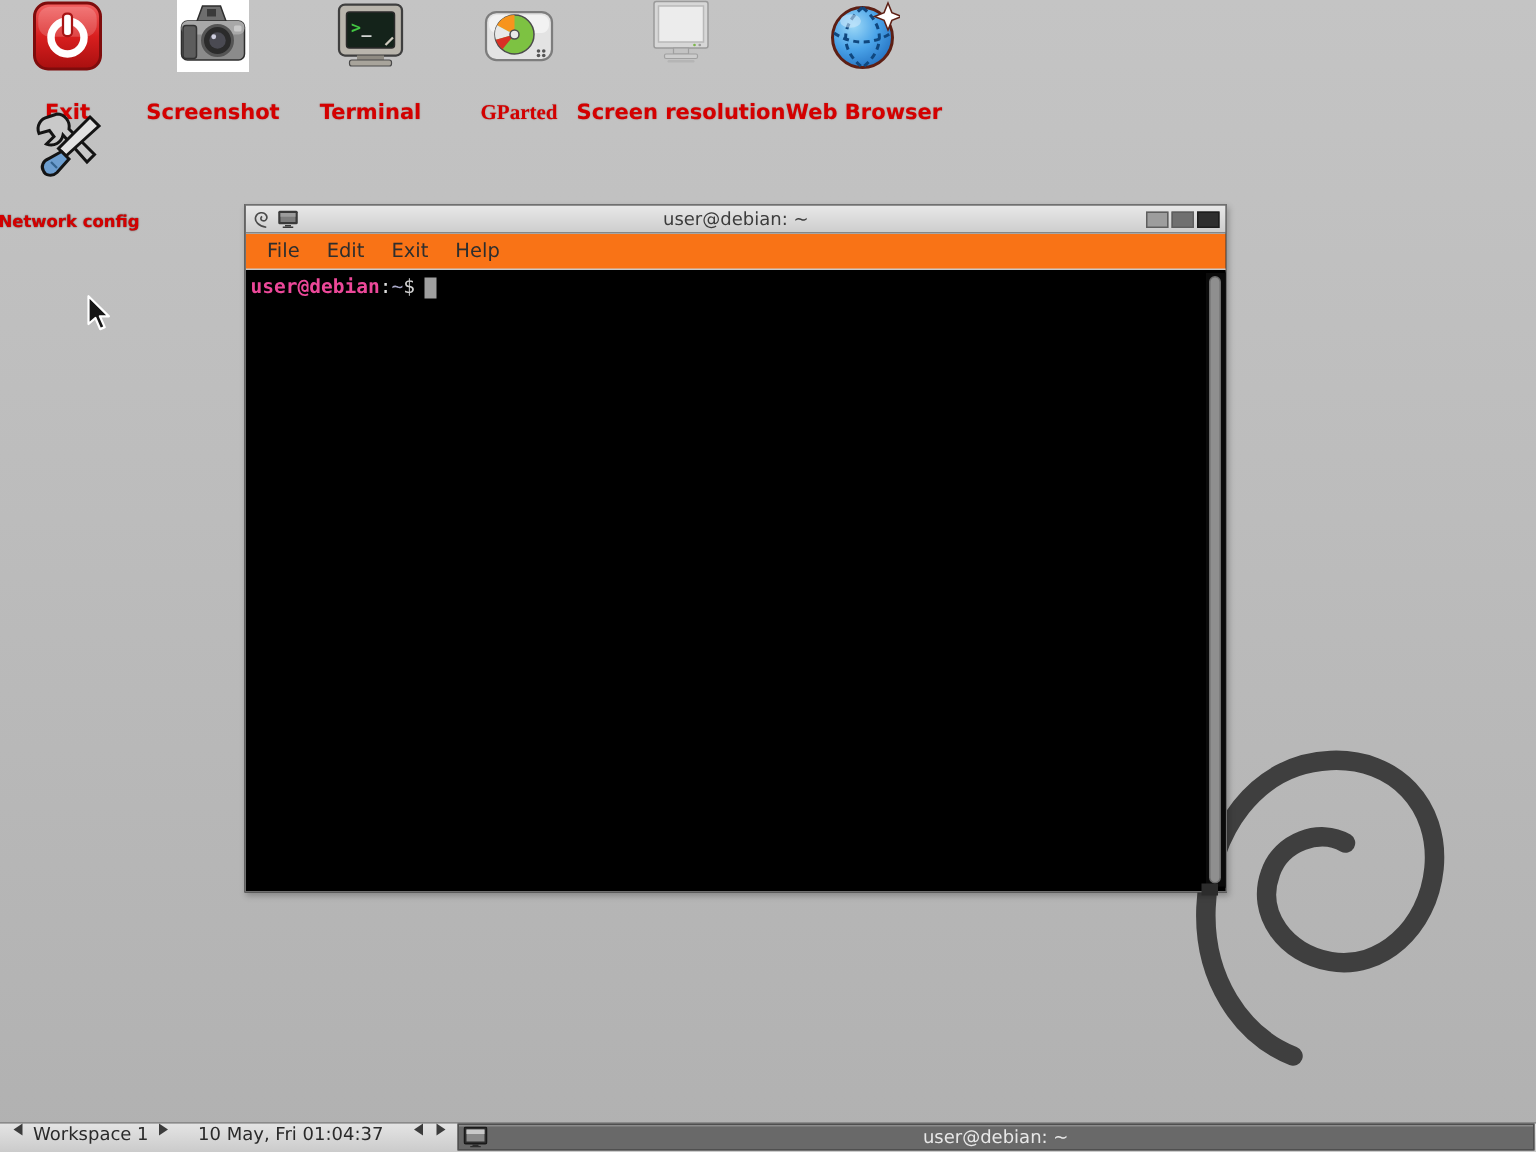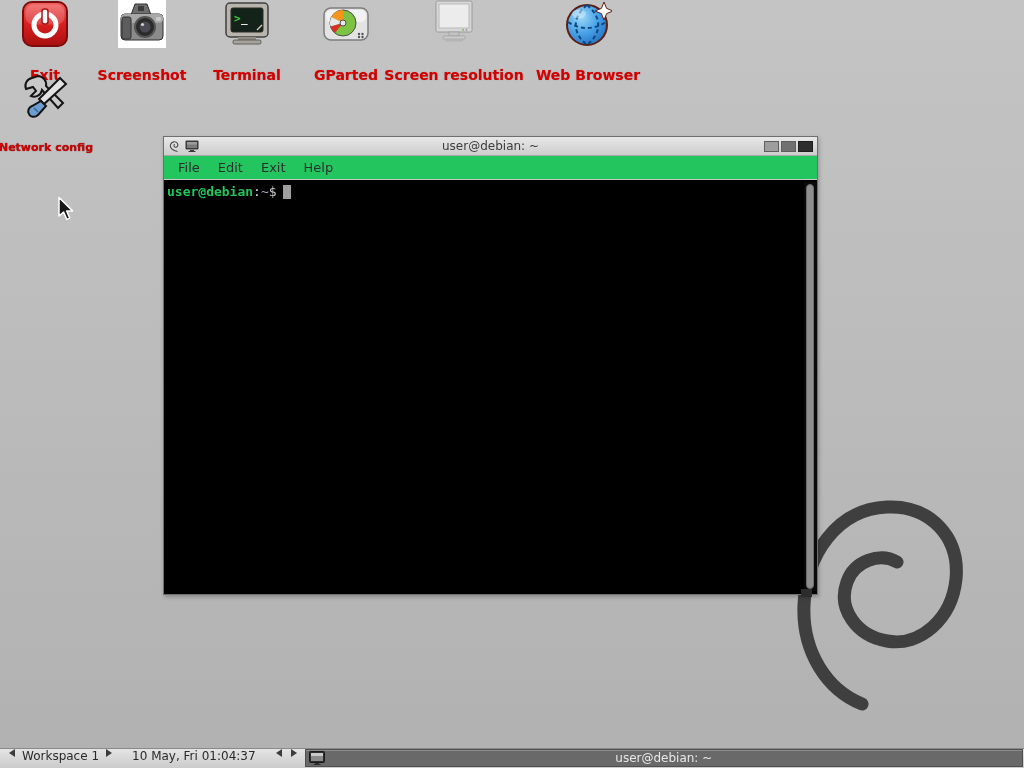--- a/index.html
+++ b/index.html
@@ -42,31 +42,31 @@
     position:absolute; left:0; right:0; text-align:center; font-size:12px;
     color:#3c3c3c; pointer-events:none;
   }
   .winbtns { margin-left:auto; display:flex; gap:2px; z-index:2; }
   .winbtn { width:15px; height:11px; border:1px solid #5e5e5e; }
   .winbtn.min { background:#9d9d9d; }
   .winbtn.max { background:#707070; }
   .winbtn.close { background:#2e2e2e; border-color:#1d1d1d; }
 
   .menubar {
-    height:24px; display:flex; align-items:center; background:#22c55e;
+    height:24px; display:flex; align-items:center; background:#f97316;
     border-bottom:1px solid #c9c9c9; padding-left:5px; font-size:13px; color:#2e2e2e;
   }
   .menu-item { padding:3px 9px; border-radius:2px; }
 
   .termbody {
     position:absolute; left:0; right:0; top:44px; bottom:2px; background:#000;
     font-family:"DejaVu Sans Mono","Liberation Mono",monospace; font-size:13px;
     line-height:16px; padding:3px 3px;
   }
-  .p-user { color:#22c55e; font-weight:bold; }
+  .p-user { color:#ec4899; font-weight:bold; }
   .p-sep  { color:#dcdcdc; }
   .p-path { color:#a9a9c9; }
   .p-sym  { color:#cfcfcf; }
   .cursor-block {
     display:inline-block; width:8px; height:14px; background:#9f9f9f;
     vertical-align:text-bottom; margin-left:6px;
   }
   .scrollbar {
     position:absolute; top:1px; bottom:1px; right:0; width:13px; background:#0a0a0a;
   }
@@ -145,21 +145,21 @@
       <rect x="8" y="8" width="32" height="24" rx="2" fill="#14231a" stroke="#2a2a2a"></rect>
       <text x="11" y="22" font-family="monospace" font-size="11" font-weight="bold" fill="#43c743">&gt;</text>
       <text x="18" y="22" font-family="monospace" font-size="11" font-weight="bold" fill="#e8e8e8">_</text>
       <line x1="34" y1="30" x2="39" y2="25" stroke="#cfcabe" stroke-width="1.5"></line>
       <rect x="15" y="37" width="18" height="3" fill="#8f8b82"></rect>
       <rect x="10" y="40" width="28" height="4" rx="1.5" fill="#a8a49b" stroke="#4a4a4a" stroke-width="0.8"></rect>
     </svg>
     <div class="lbl">Terminal</div>
   </div>
 
-  <div class="dicon" style="left:276px; top:0;">
+  <div class="dicon" style="left:276px; top:0;font-family:Liberation Serif, serif;">
     <svg class="glyph" viewBox="0 0 48 48">
       <rect x="2" y="8" width="44" height="32" rx="7" fill="#e3e3e3" stroke="#7d7d7d" stroke-width="1.5"></rect>
       <rect x="4" y="10" width="40" height="12" rx="5" fill="#f2f2f2"></rect>
       <circle cx="21" cy="23" r="13" fill="#7dc242" stroke="#4c4c4c"></circle>
       <path d="M21 23 L21 10 A13 13 0 0 0 9.4 16.9 Z" fill="#f7941d"></path>
       <path d="M21 23 L9.4 16.9 A13 13 0 0 0 8.6 26.5 Z" fill="#e8e8e8"></path>
       <path d="M21 23 L8.6 26.5 A13 13 0 0 0 13 32.8 Z" fill="#d93025"></path>
       <circle cx="21" cy="23" r="3" fill="#e8e8e8" stroke="#4c4c4c"></circle>
       <circle cx="37" cy="34" r="1.2" fill="#555"></circle>
         <circle cx="40.5" cy="34" r="1.2" fill="#555"></circle>
@@ -175,21 +175,21 @@
       <rect x="9" y="4" width="30" height="24" fill="#ececec" stroke="#b9b9b9"></rect>
       <circle cx="33" cy="30" r="0.9" fill="#7ab648"></circle>
       <circle cx="36.5" cy="30" r="0.9" fill="#9a9a9a"></circle>
       <rect x="19" y="32" width="10" height="4" fill="#c3c3c3" stroke="#a0a0a0" stroke-width="0.8"></rect>
       <rect x="13" y="36" width="22" height="3" rx="1" fill="#cdcdcd" stroke="#a0a0a0" stroke-width="0.8"></rect>
       <rect x="15" y="40" width="18" height="1.6" rx="0.8" fill="#b5b5b5"></rect>
     </svg>
     <div class="lbl">Screen resolution</div>
   </div>
 
-  <div class="dicon" style="left:518px; top:0;">
+  <div class="dicon" style="left:506px; top:0;">
     <svg class="glyph" viewBox="0 0 48 48">
       <defs>
           <radialGradient id="ggl" cx="0.35" cy="0.3" r="0.9">
         <stop offset="0" stop-color="#9ed9f7"></stop>
             <stop offset="0.45" stop-color="#4aa3e8"></stop>
             <stop offset="1" stop-color="#1660b4"></stop>
       </radialGradient>
         </defs>
       <circle cx="23" cy="25" r="20" fill="url(#ggl)" stroke="#5d1f14" stroke-width="2"></circle>
       <path d="M23 5 C 8 17, 8 33, 23 45" fill="none" stroke="#10477e" stroke-width="2" stroke-dasharray="4 3"></path>

